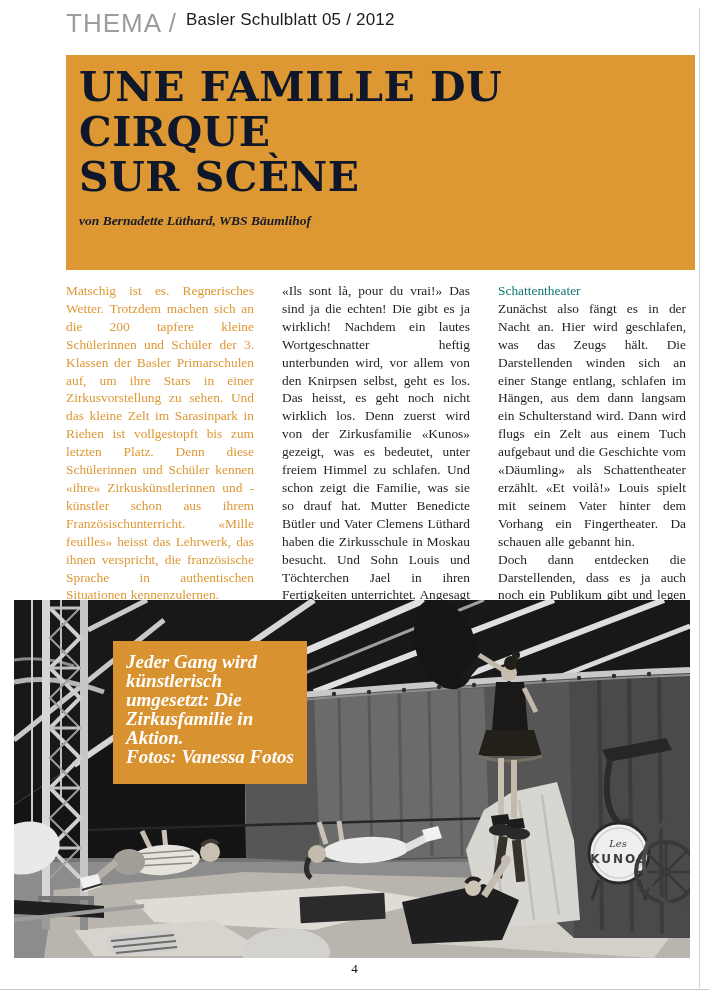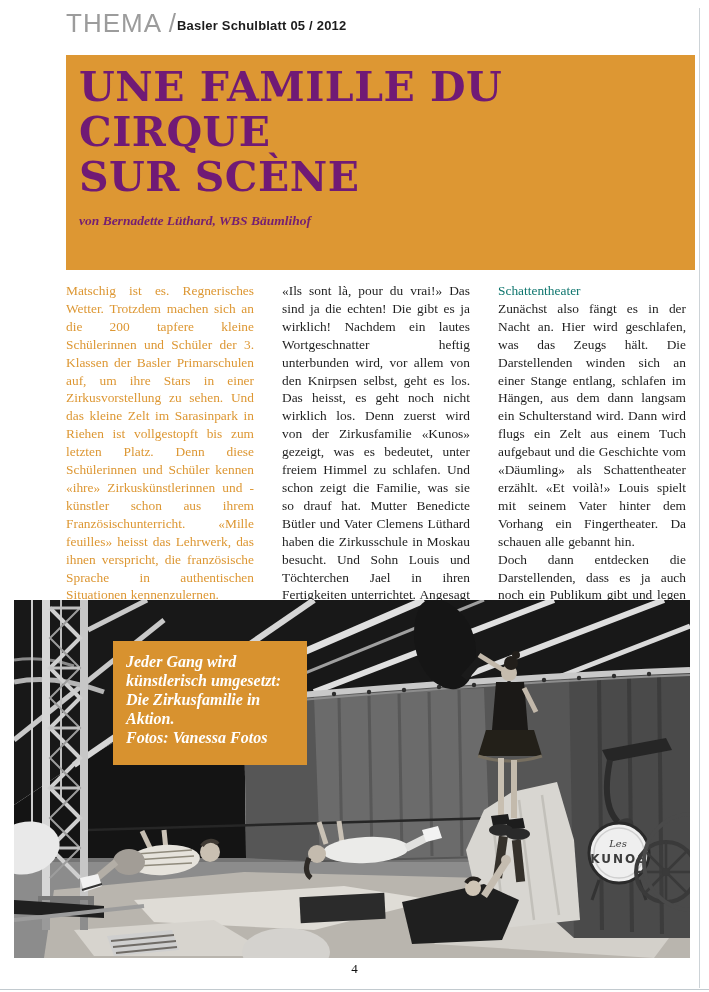--- a/index.html
+++ b/index.html
@@ -2,49 +2,49 @@
 <html><head>
 <meta charset="utf-8">
 <style>
   html,body{margin:0;padding:0;background:#fff;}
   .page{position:relative;width:709px;height:992px;background:#ffffff;overflow:hidden;
         font-family:"Liberation Serif",serif;}
   .edge-right{position:absolute;left:699px;top:8px;height:980px;width:1px;background:#cdd3d7;}
   .edge-bottom{position:absolute;left:0;top:989px;width:709px;height:1px;background:#c2cacf;}
 
   
-  .masthead{position:absolute;left:66px;top:10px;display:flex;align-items:flex-end;}
+  .masthead{position:absolute;left:66px;top:10px;display:flex;align-items:flex-start;}
   .thema{font-family:"Liberation Sans",sans-serif;font-size:26px;line-height:1;color:#9c9c9c;
          letter-spacing:1px;font-weight:400;}
-  .issue{font-family:"Liberation Sans",sans-serif;font-size:13px;font-weight:bold;color:#1c1c1c;
-         padding-bottom:3px;letter-spacing:0.2px;}
+  .issue{font-family:"Liberation Sans",sans-serif;font-size:17px;font-weight:normal;color:#1c1c1c;
+         margin-left:9px;padding-bottom:3px;letter-spacing:0.2px;}
 
   
   .hero{position:absolute;left:66px;top:55px;width:629px;height:215px;background:#DD9733;
-        color:#701a75;box-sizing:border-box;padding:10px 14px 0 13px;}
+        color:#0f172a;box-sizing:border-box;padding:10px 14px 0 13px;}
   .hero h1{margin:0;font-family:"DejaVu Serif",serif;font-weight:bold;font-size:41px;
            line-height:1.1;letter-spacing:0.5px;}
   .hero .subtitle{margin-top:24px;font-family:"DejaVu Serif",serif;font-weight:bold;
            font-size:15.5px;line-height:1.4;width:595px;}
   .hero .byline{margin-top:13px;font-style:italic;font-size:13.5px;font-weight:bold;opacity:0.96;}
 
   
   .columns{position:absolute;left:66px;top:282px;width:620px;display:flex;gap:28px;}
   .col{width:198px;text-align:justify;font-size:13.4px;line-height:17.9px;color:#1e1e1e;
        word-spacing:0.5px;}
   .col p{margin:0;}
   .col-lead{color:#DD9733;}
   .subhead{color:#0f766e;}
 
   
   .photo{position:absolute;left:14px;top:600px;width:676px;height:358px;}
   .photo svg{display:block;width:676px;height:358px;}
   .caption{position:absolute;left:99px;top:41px;width:168px;min-height:64px;
            background:#D8922F;color:#ffffff;padding:11px 13px 18px 13px;
-           font-style:italic;font-weight:bold;font-size:16px;line-height:19px;}
+           font-style:italic;font-weight:bold;font-size:19px;line-height:19px;}
   .caption span{display:block;}
 
   .pagenum{position:absolute;left:0;top:961px;width:709px;text-align:center;
            font-size:13px;color:#111;}
 </style>
 </head>
 <body>
 
 <div class="page">
 

